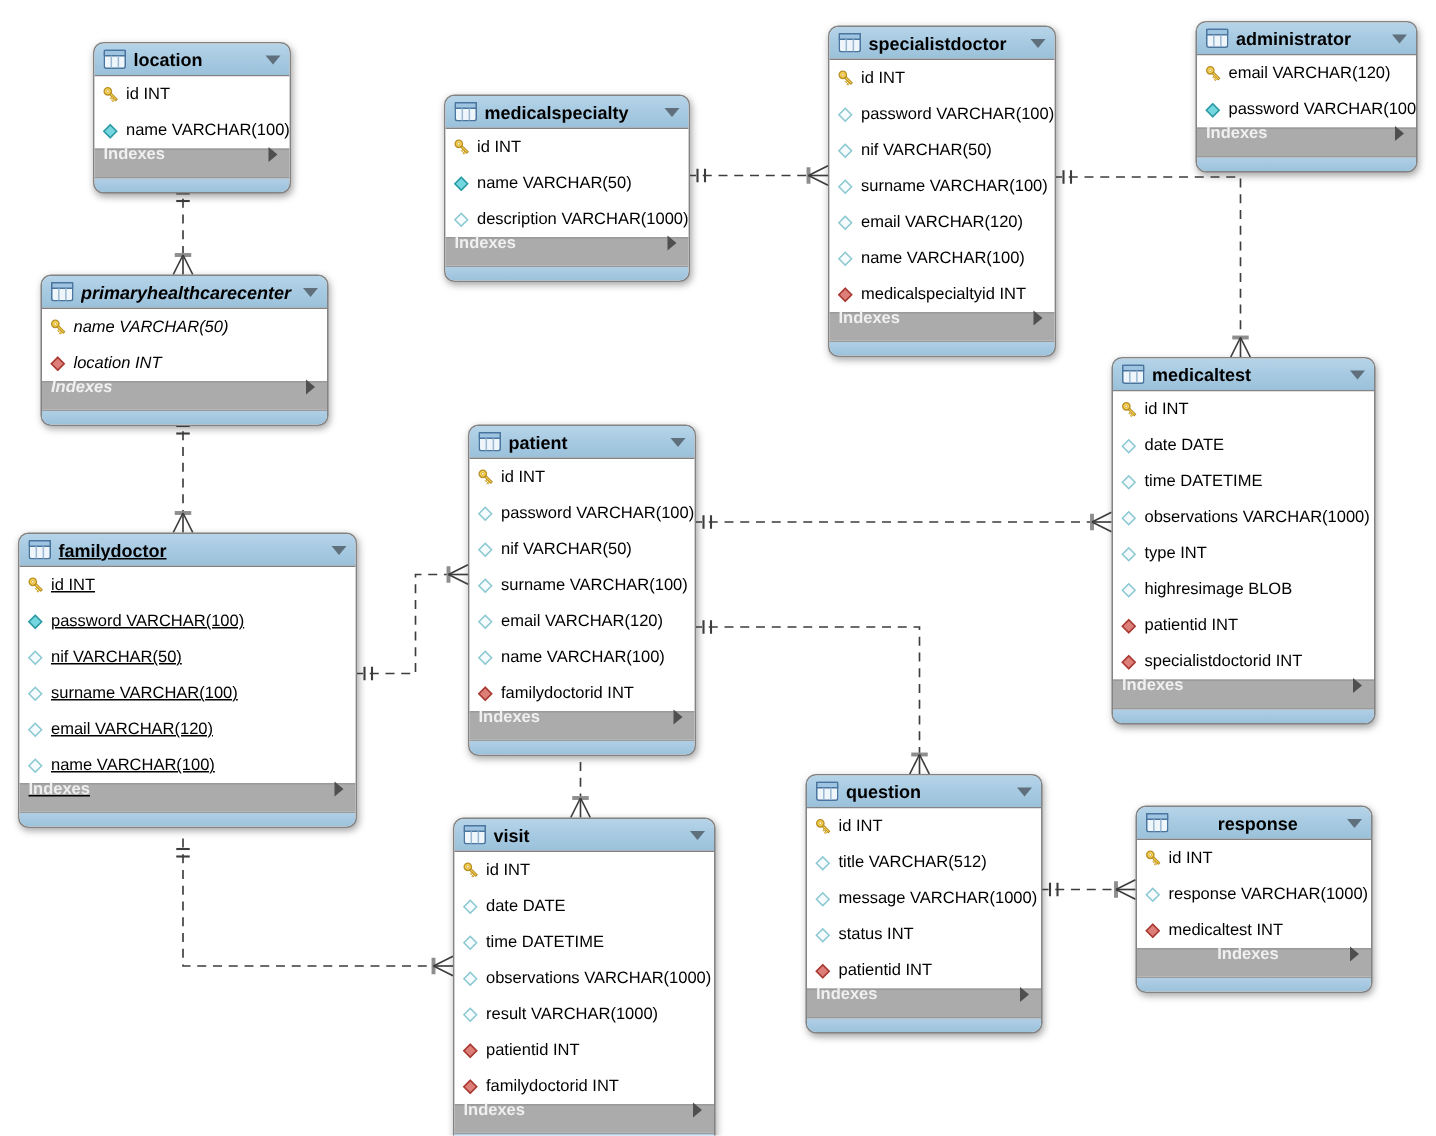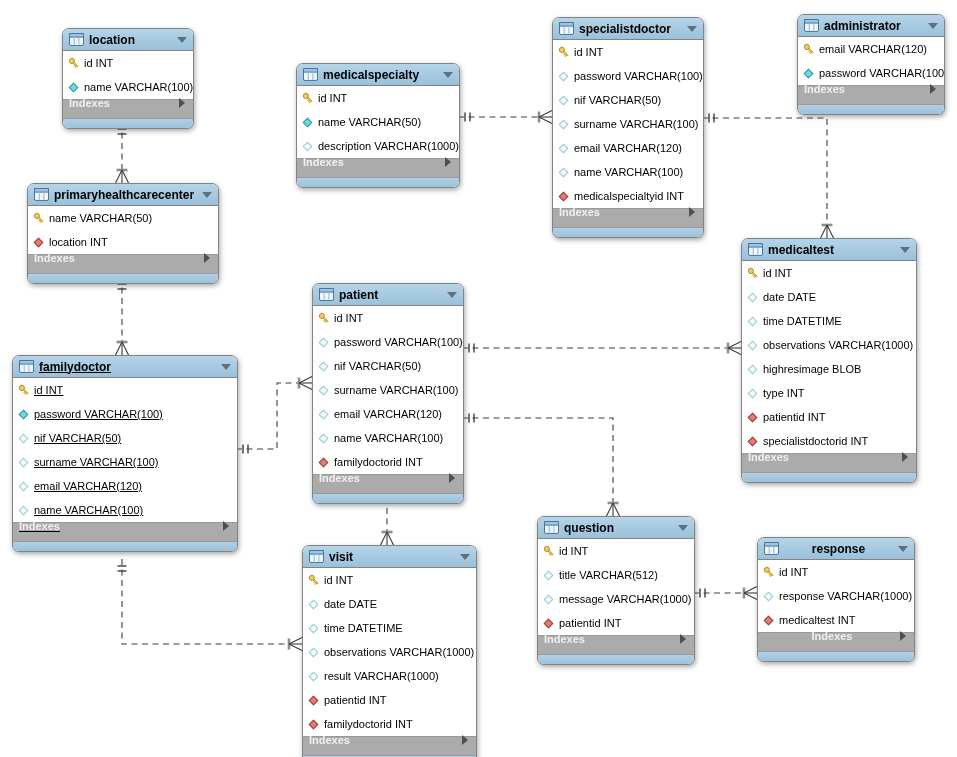--- a/index.html
+++ b/index.html
@@ -341,21 +341,21 @@
             </span>
             <span>password VARCHAR(100)</span>
           </div>
         </div>
         <div class="indexes">
           <span class="lbl">Indexes</span>
           <span class="arrow-right"></span>
         </div>
         <div class="tfoot"></div>
       </div>
-      <div class="db-table" style="left: 27px; top: 183px; width: 190px;">
+      <div class="db-table" style="left: 27px; top: 183px; width: 190px; font-style: italic;">
         <div class="thead">
           <span style="display: flex;">
             <svg width="15" height="13" viewBox="0 0 15 13">
               <rect x="0.5" y="0.5" width="14" height="12" rx="1.5" fill="#eef5fb" stroke="#49759e"></rect>
               <path d="M0.5 0.5 h14 v3.6 h-14 z" fill="#9fc4e2" stroke="#49759e"></path>
               <line x1="5.2" y1="4.2" x2="5.2" y2="12.3" stroke="#9ab8d2"></line>
               <line x1="9.9" y1="4.2" x2="9.9" y2="12.3" stroke="#9ab8d2"></line>
             </svg>
           </span>
           <span class="ttitle">primaryhealthcarecenter</span>
@@ -503,30 +503,30 @@
           <div class="trow">
             <span class="colicon">
               <span class="dia nullable"></span>
             </span>
             <span>observations VARCHAR(1000)</span>
           </div>
           <div class="trow">
             <span class="colicon">
               <span class="dia nullable"></span>
             </span>
+            <span>type INT</span>
+          </div>
+          <div class="trow">
+            <span class="colicon">
+              <span class="dia nullable"></span>
+            </span>
             <span>highresimage BLOB</span>
           </div>
           <div class="trow">
             <span class="colicon">
-              <span class="dia nullable"></span>
-            </span>
-            <span>type INT</span>
-          </div>
-          <div class="trow">
-            <span class="colicon">
               <span class="dia foreign-key"></span>
             </span>
             <span>patientid INT</span>
           </div>
           <div class="trow">
             <span class="colicon">
               <span class="dia foreign-key"></span>
             </span>
             <span>specialistdoctorid INT</span>
           </div>
@@ -705,20 +705,26 @@
             <span class="colicon">
               <span class="dia nullable"></span>
             </span>
             <span>title VARCHAR(512)</span>
           </div>
           <div class="trow">
             <span class="colicon">
               <span class="dia nullable"></span>
             </span>
             <span>message VARCHAR(1000)</span>
+          </div>
+          <div class="trow">
+            <span class="colicon">
+              <span class="dia nullable"></span>
+            </span>
+            <span>status INT</span>
           </div>
           <div class="trow">
             <span class="colicon">
               <span class="dia foreign-key"></span>
             </span>
             <span>patientid INT</span>
           </div>
         </div>
         <div class="indexes">
           <span class="lbl">Indexes</span>

